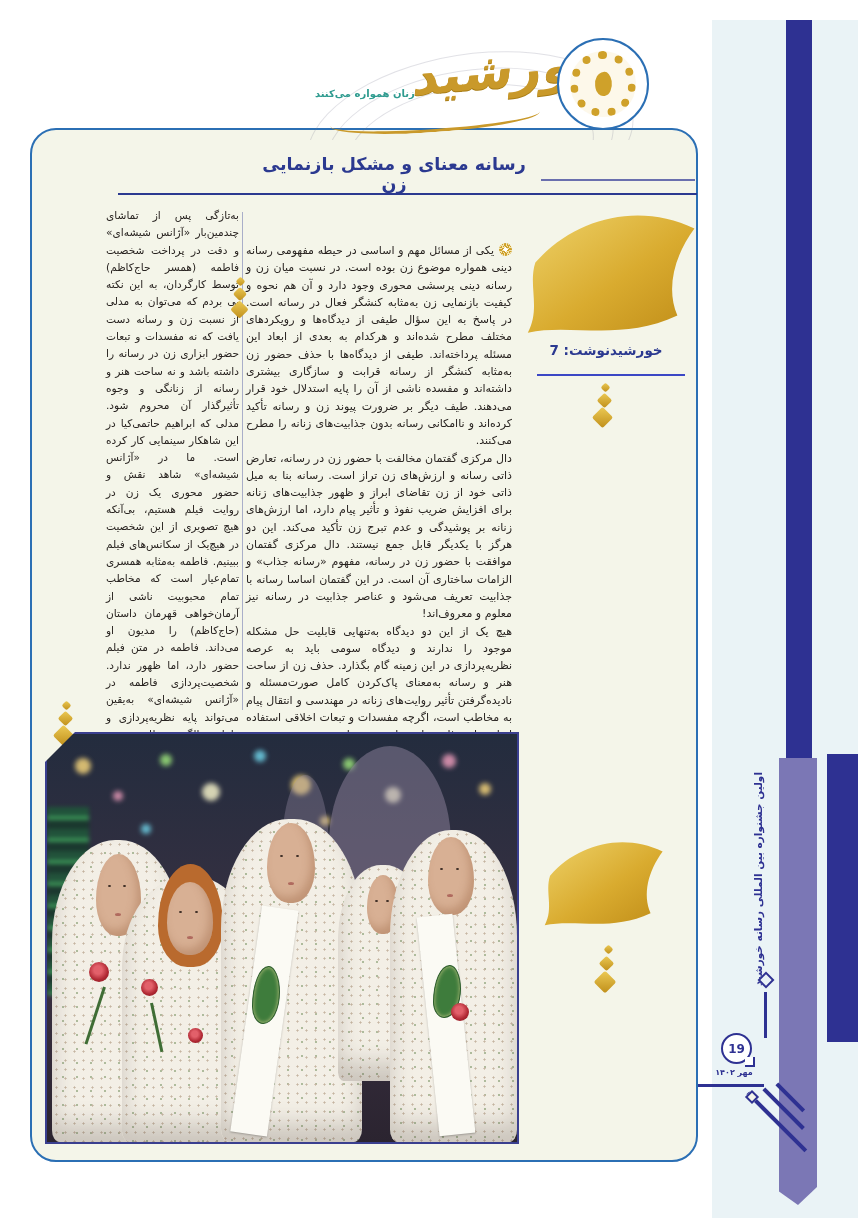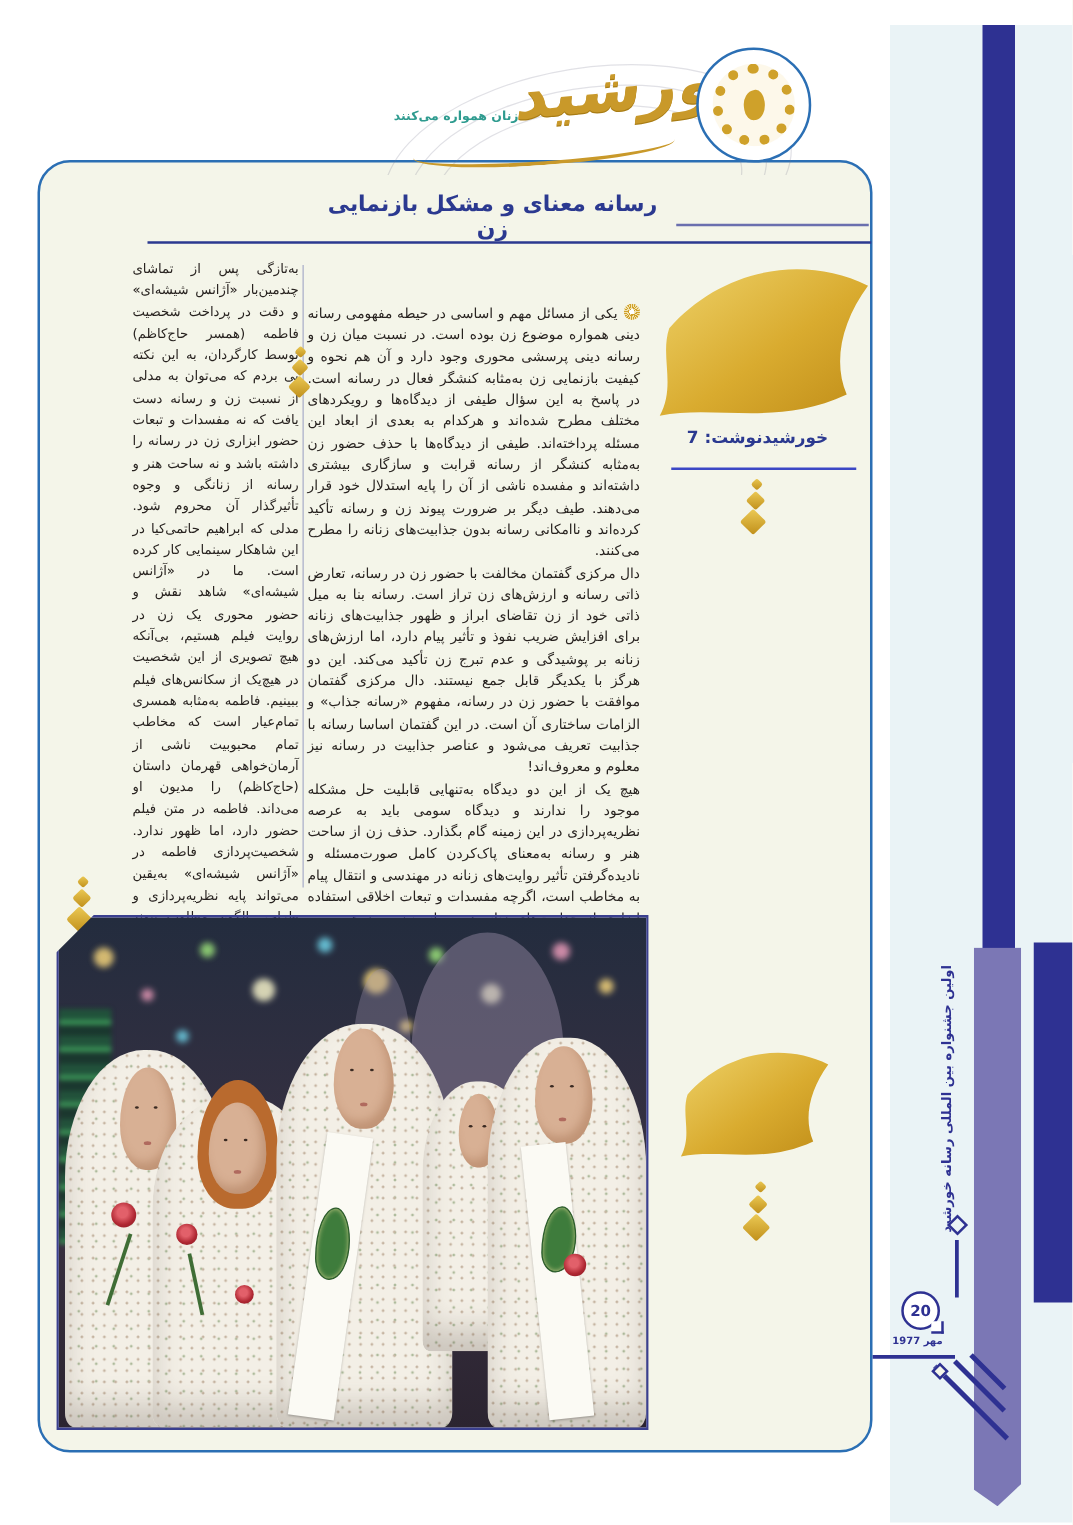--- a/index.html
+++ b/index.html
@@ -148,24 +148,24 @@
 <div class="abs lavender"></div>
 <div class="abs navy-outer"></div>
 
 <div class="abs fest-wrap">
   <div class="fest-text">اولین جشنواره بین المللی رسانه خورشید</div>
 </div>
 <div class="abs hollow-diamond fest-diamond"></div>
 <div class="abs conn-line"></div>
 
 <div class="abs page-badge">
-  <span>20</span>
+  <span>19</span>
 </div>
 <div class="abs badge-tail"></div>
-<div class="abs date-text">مهر 1977</div>
+<div class="abs date-text">مهر ۱۴۰۲</div>
 <div class="abs h-line"></div>
 <div class="abs diag diag-1"></div>
 <div class="abs diag diag-2"></div>
 <div class="abs diag diag-3"></div>
 <div class="abs hollow-diamond diag-diamond"></div>
 
 <div class="abs card"></div>
 
 <div class="abs watermark">
   <i class="wm1"></i>

